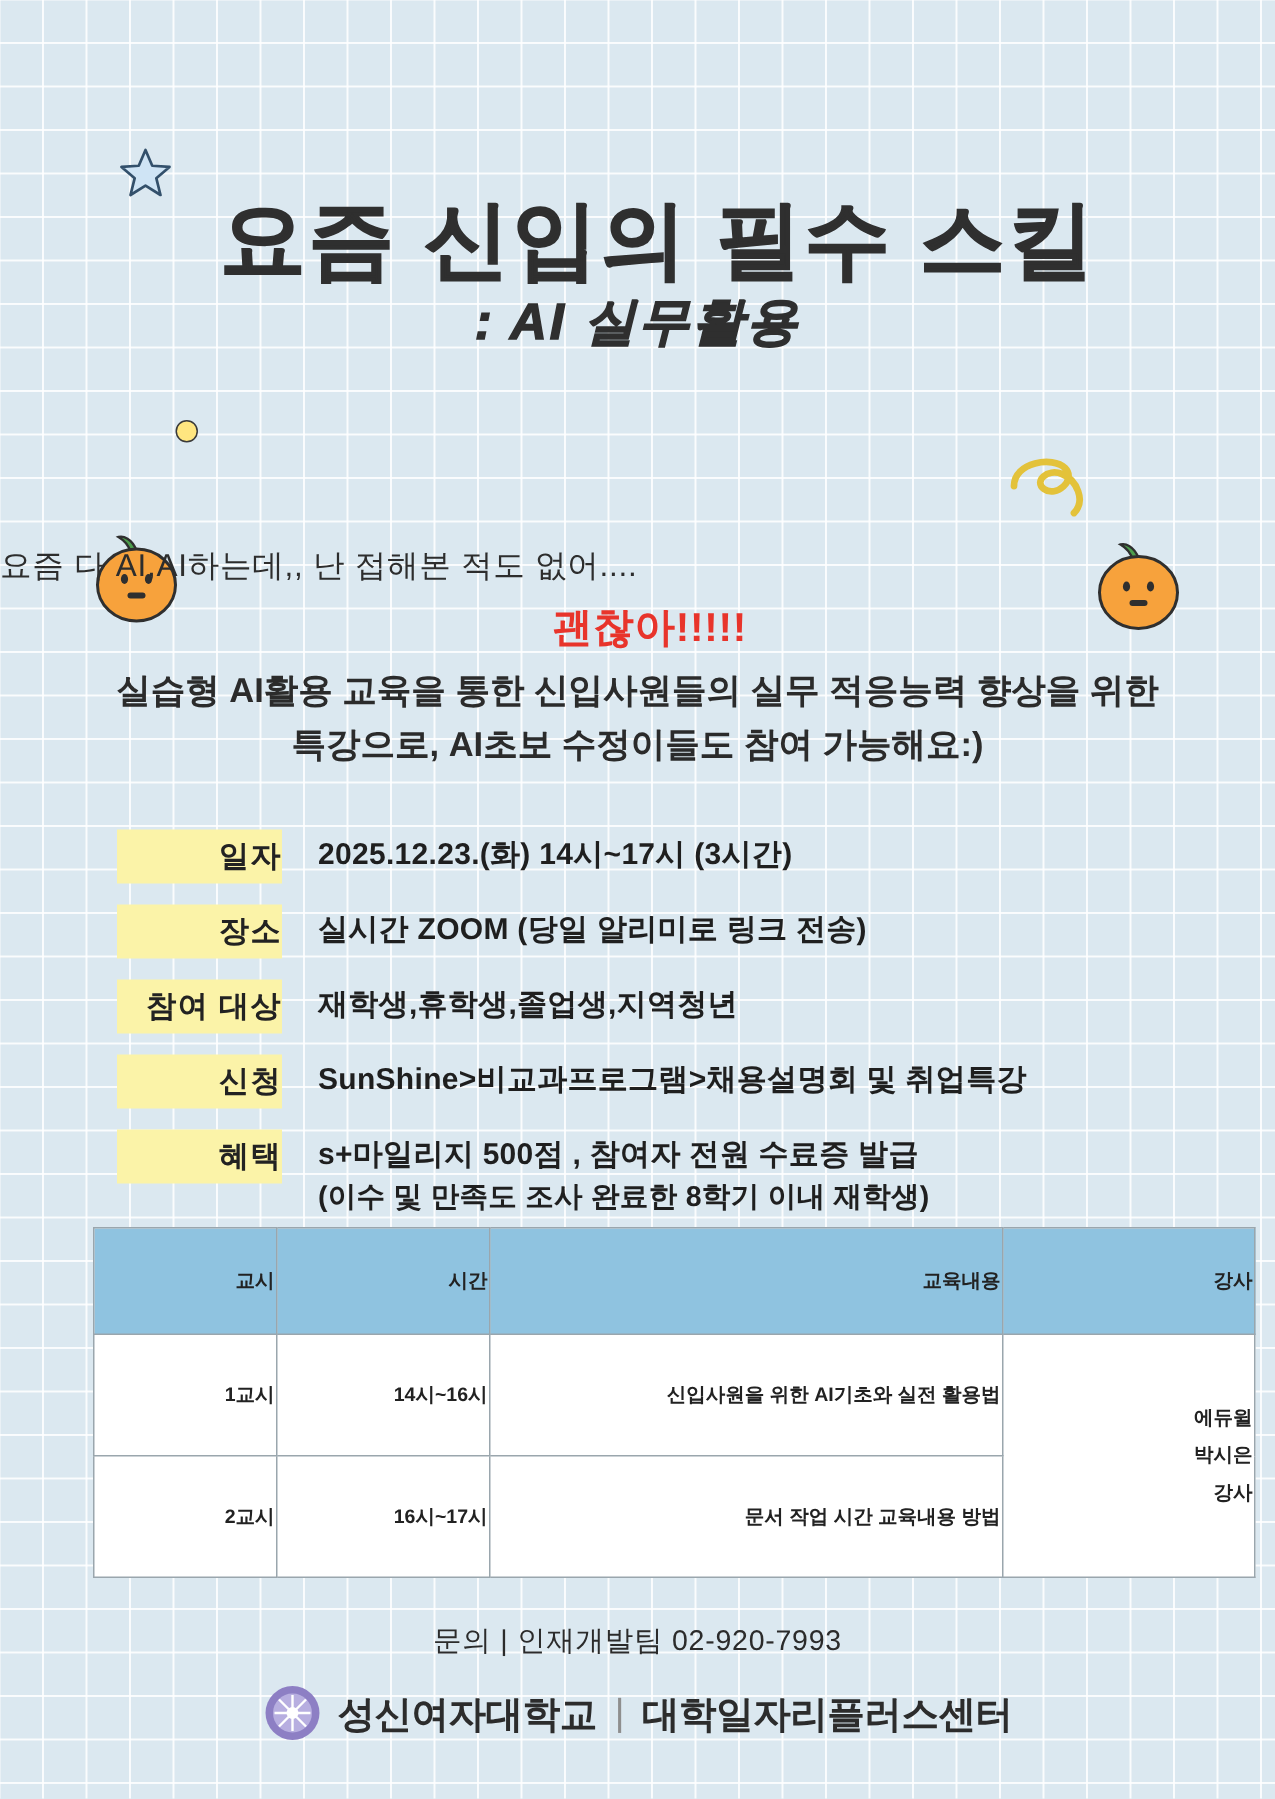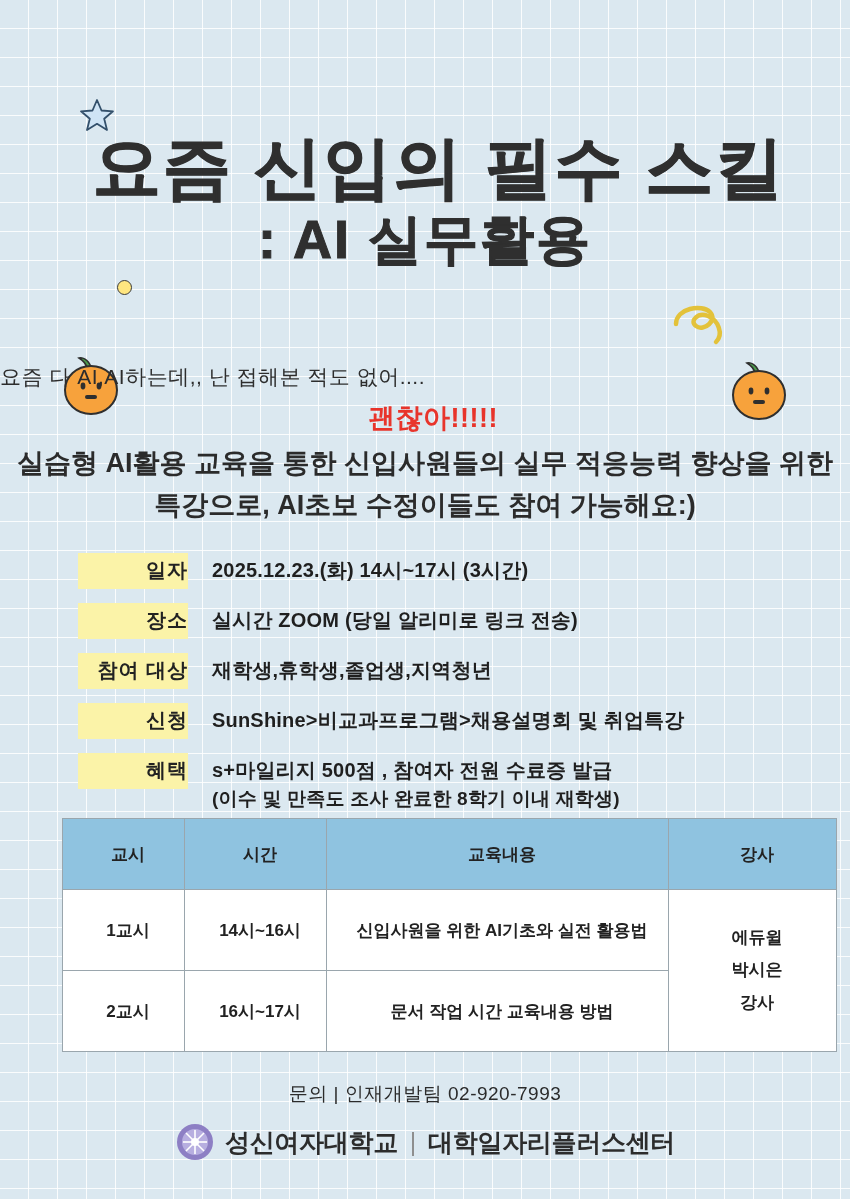--- a/index.html
+++ b/index.html
@@ -51,32 +51,33 @@
     font-weight: 700;
     letter-spacing: 7px;
     color: #3c3c3c;
   }
   .title-block {
     position: absolute; top: 128px; left: 0; right: 0;
     text-align: center;
     color: #2f2f2f;
   }
   .title-line1 {
-    font-size: 68px;
+    font-size: 57px;
     font-weight: 900;
     letter-spacing: 2px;
     line-height: 1.15;
     margin-left: 28px;
     -webkit-text-stroke: 1px #2f2f2f;
   }
   .title-line2 {
-    font-size: 54px;
+    font-size: 34px;
     font-weight: 900;
     letter-spacing: 2px;
     line-height: 1.25;
+    font-style: italic;
     -webkit-text-stroke: 1px #2f2f2f;
   }
 
   
   .intro-quote {
     position: absolute; top: 363px; left: 0; right: 0;
     text-align: left;
     font-size: 21px;
     color: #2d2d2d;
     letter-spacing: 0.5px;
@@ -85,21 +86,21 @@
     position: absolute; top: 400px; left: 16px; right: 0;
     text-align: center;
     font-size: 27px;
     font-weight: 900;
     color: #e8342b;
     letter-spacing: 0.5px;
   }
   .intro-body {
     position: absolute; top: 443px; left: 0; right: 0;
     text-align: center;
-    font-size: 27px;
+    font-size: 23px;
     font-weight: 900;
     color: #2b2b2b;
     line-height: 1.55;
   }
 
   
   .info {
     position: absolute;
     top: 553px;
     left: 78px;
@@ -140,22 +141,22 @@
     position: absolute;
     left: 62px;
     top: 818px;
     width: 726px;
     border-collapse: collapse;
     background: #ffffff;
     table-layout: fixed;
   }
   .sched th, .sched td {
     border: 1px solid #9aa6ad;
-    text-align: center;
-    font-size: 17px;
+    text-align: right;
+    font-size: 13px;
     color: #222;
     padding-left: 10px;
   }
   .sched th {
     background: #8fc3e0;
     font-weight: 700;
     height: 68px;
   }
   .sched td {
     height: 78px;

